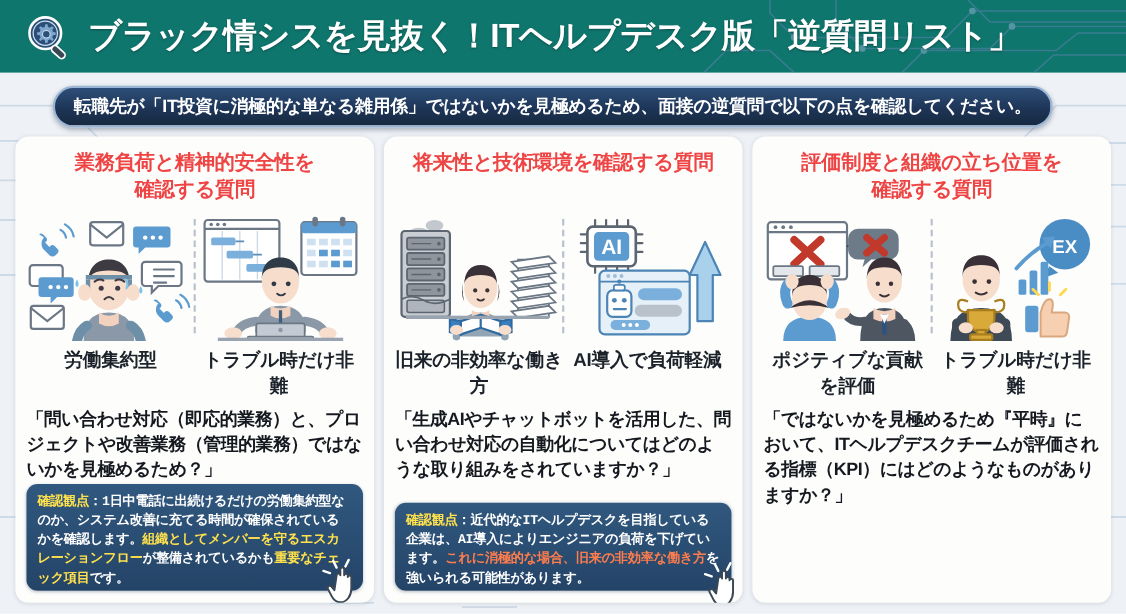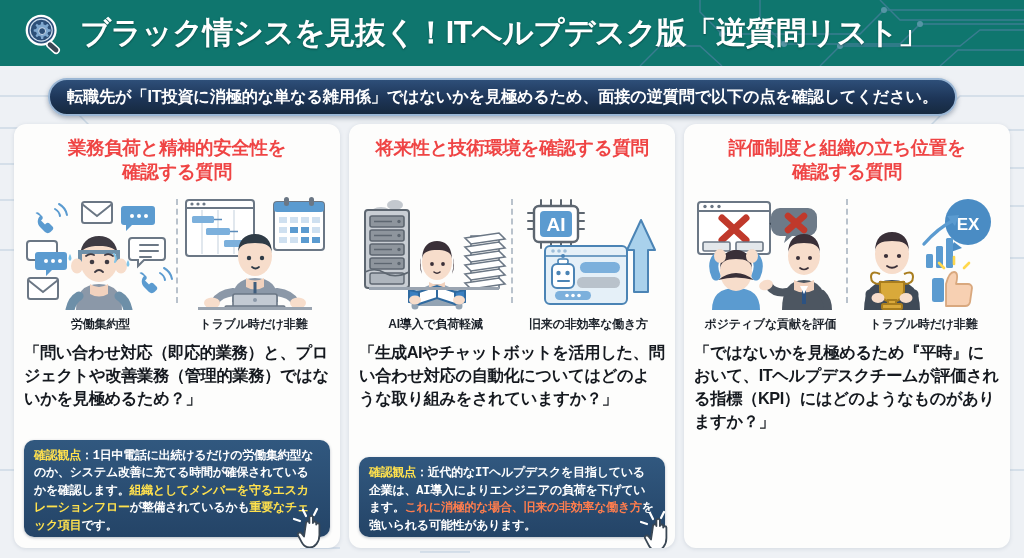--- a/index.html
+++ b/index.html
@@ -153,21 +153,21 @@
     margin: 0 2px;
   }
 
   .caption-row {
     display: flex;
     margin-top: 6px;
   }
   .caption {
     flex: 1 1 0;
     text-align: center;
-    font-size: 12px;
+    font-size: 17px;
     font-weight: bold;
     color: #1c222a;
     letter-spacing: -0.2px;
   }
 
   
   .question {
     margin-top: 8px;
     font-size: 16.3px;
     font-weight: bold;
@@ -547,22 +547,22 @@
             <g fill="#ffffff">
                 <circle cx="52" cy="101.5" r="1.8"></circle>
                 <circle cx="58" cy="101.5" r="1.8"></circle>
                 <circle cx="64" cy="101.5" r="1.8"></circle>
               </g>
           </svg>
         </div>
       </div>
 
       <div class="caption-row">
+        <div class="caption">旧来の非効率な働き方</div>
         <div class="caption">AI導入で負荷軽減</div>
-        <div class="caption">旧来の非効率な働き方</div>
       </div>
 
       <div class="question">「生成AIやチャットボットを活用した、問い合わせ対応の自動化についてはどのような取り組みをされていますか？」</div>
 
       <div class="note">
         <span><span class="kw-yellow">確認観点</span><span>：近代的なITヘルプデスクを目指している企業は、AI導入によりエンジニアの負荷を下げています。</span><span class="kw-orange">これに消極的な場合、旧来の非効率な働き方</span><span>を強いられる可能性があります。</span></span>
         <svg class="cursor-icon" viewBox="0 0 42 46" aria-hidden="true">
           <g stroke="#ffffff" stroke-width="2.2" fill="none" stroke-linecap="round">
             <path d="M14 9 L11 3"></path>
               <path d="M22 8 L25 2"></path>

